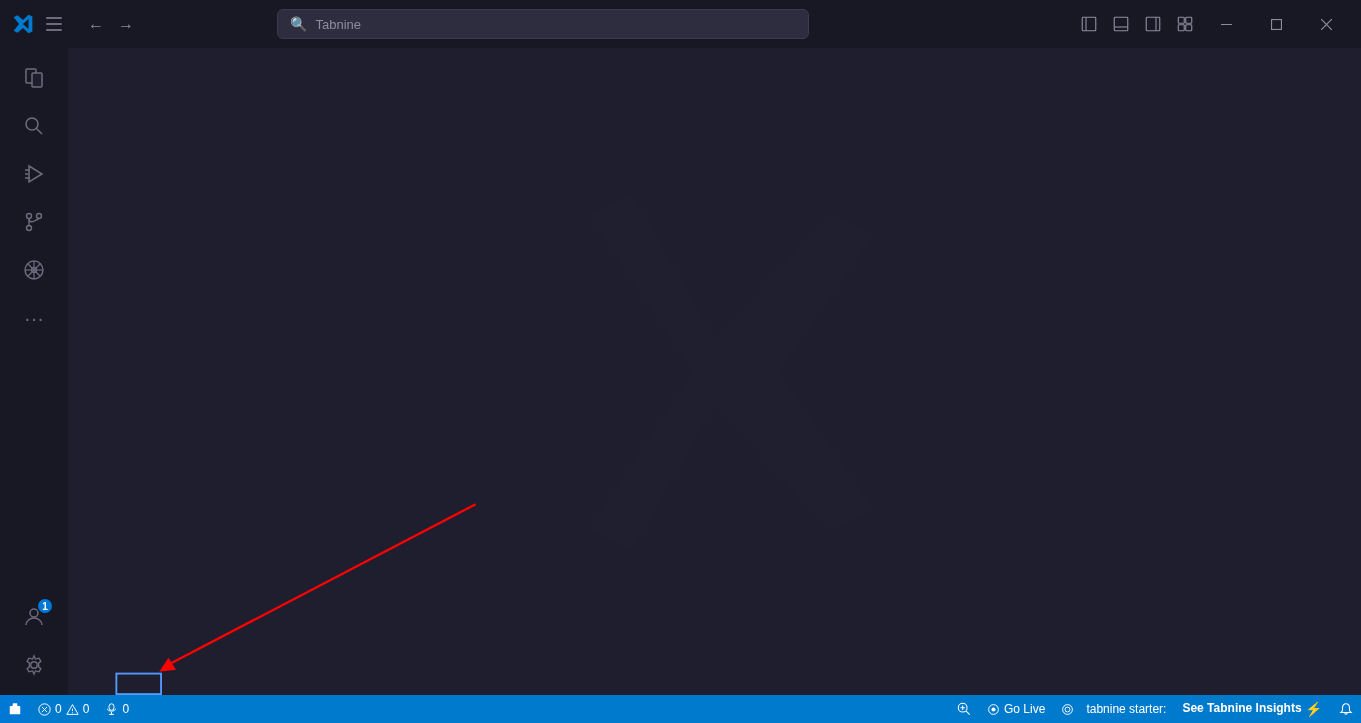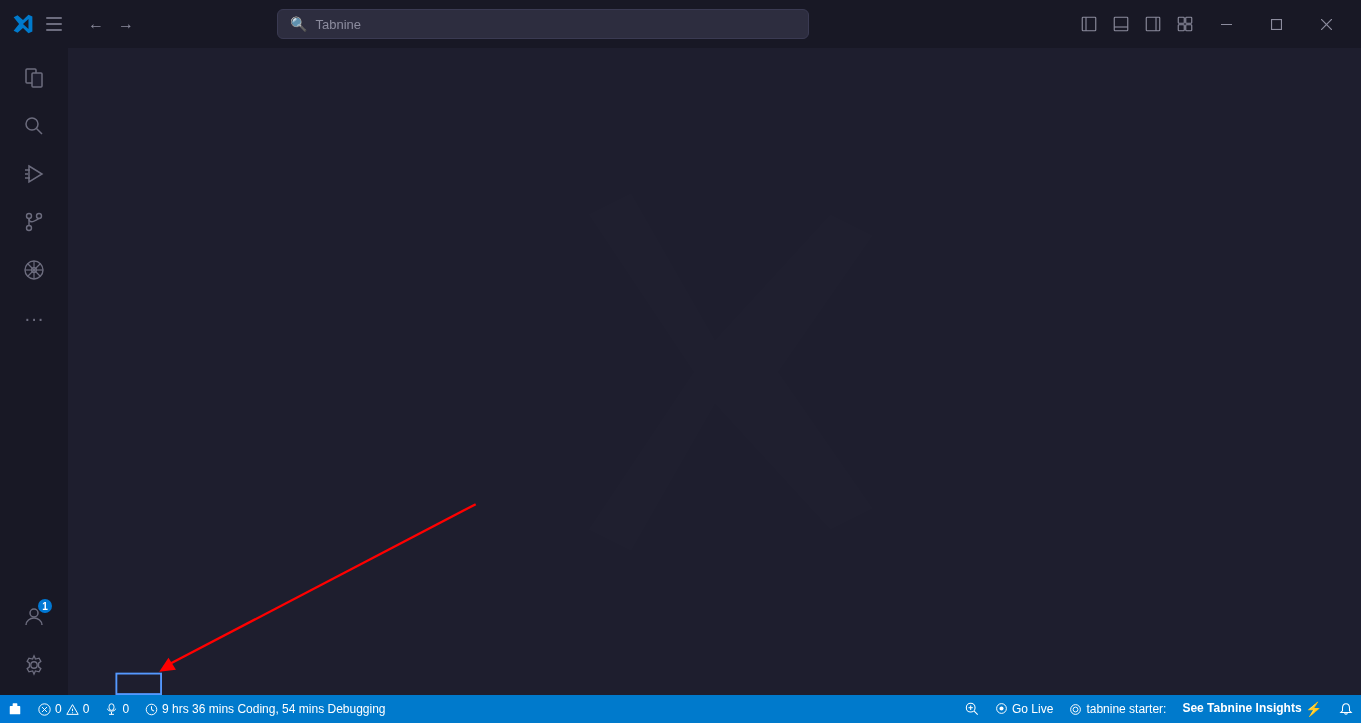--- a/index.html
+++ b/index.html
@@ -237,30 +237,31 @@
     .status-right {
       display: flex;
       align-items: center;
       height: 100%;
     }
     .status-right .status-item-text {
       font-size: 12px;
     }
     .go-live {
       display: flex;
+      align-items: center;
       gap: 4px;
       padding: 7px 8px;
       height: 100%;
       cursor: pointer;
       white-space: nowrap;
     }
     .tabnine-item {
       display: flex;
       align-items: center;
-      gap: 4px;
+      gap: 12px;
       padding: 4px 8px;
       height: 100%;
       cursor: pointer;
       white-space: nowrap;
     }
     .tabnine-insights {
       display: flex;
       align-items: flex-start;
       gap: 4px;
       padding: 0 8px;
@@ -497,28 +498,20 @@
     <div class="status-item">
       <svg width="13" height="13" viewBox="0 0 16 16">
         <rect x="5" y="1" width="6" height="8" rx="3" fill="none" stroke="white" stroke-width="1.2"></rect>
         <path d="M3 7 C3 11 13 11 13 7" fill="none" stroke="white" stroke-width="1.2"></path>
         <line x1="8" y1="11" x2="8" y2="14" stroke="white" stroke-width="1.2"></line>
         <line x1="5" y1="14" x2="11" y2="14" stroke="white" stroke-width="1.2"></line>
       </svg>
       <span class="status-item-text">0</span>
     </div>
 
-    <div class="status-item">
-      <svg width="13" height="13" viewBox="0 0 16 16">
-        <circle cx="8" cy="8" r="6.5" fill="none" stroke="white" stroke-width="1.2"></circle>
-        <line x1="8" y1="4" x2="8" y2="8" stroke="white" stroke-width="1.3"></line>
-        <line x1="8" y1="8" x2="11" y2="10" stroke="white" stroke-width="1.3"></line>
-      </svg>
-      <span class="status-item-text">9 hrs 36 mins Coding, 54 mins Debugging</span>
-    </div>
   </div>
 
   <div class="status-spacer"></div>
 
   <div class="status-right">
 
     <div class="status-item">
       <svg width="14" height="14" viewBox="0 0 16 16">
         <circle cx="6.5" cy="6.5" r="5" fill="none" stroke="white" stroke-width="1.2"></circle>
         <line x1="10.5" y1="10.5" x2="14.5" y2="14.5" stroke="white" stroke-width="1.3"></line>

